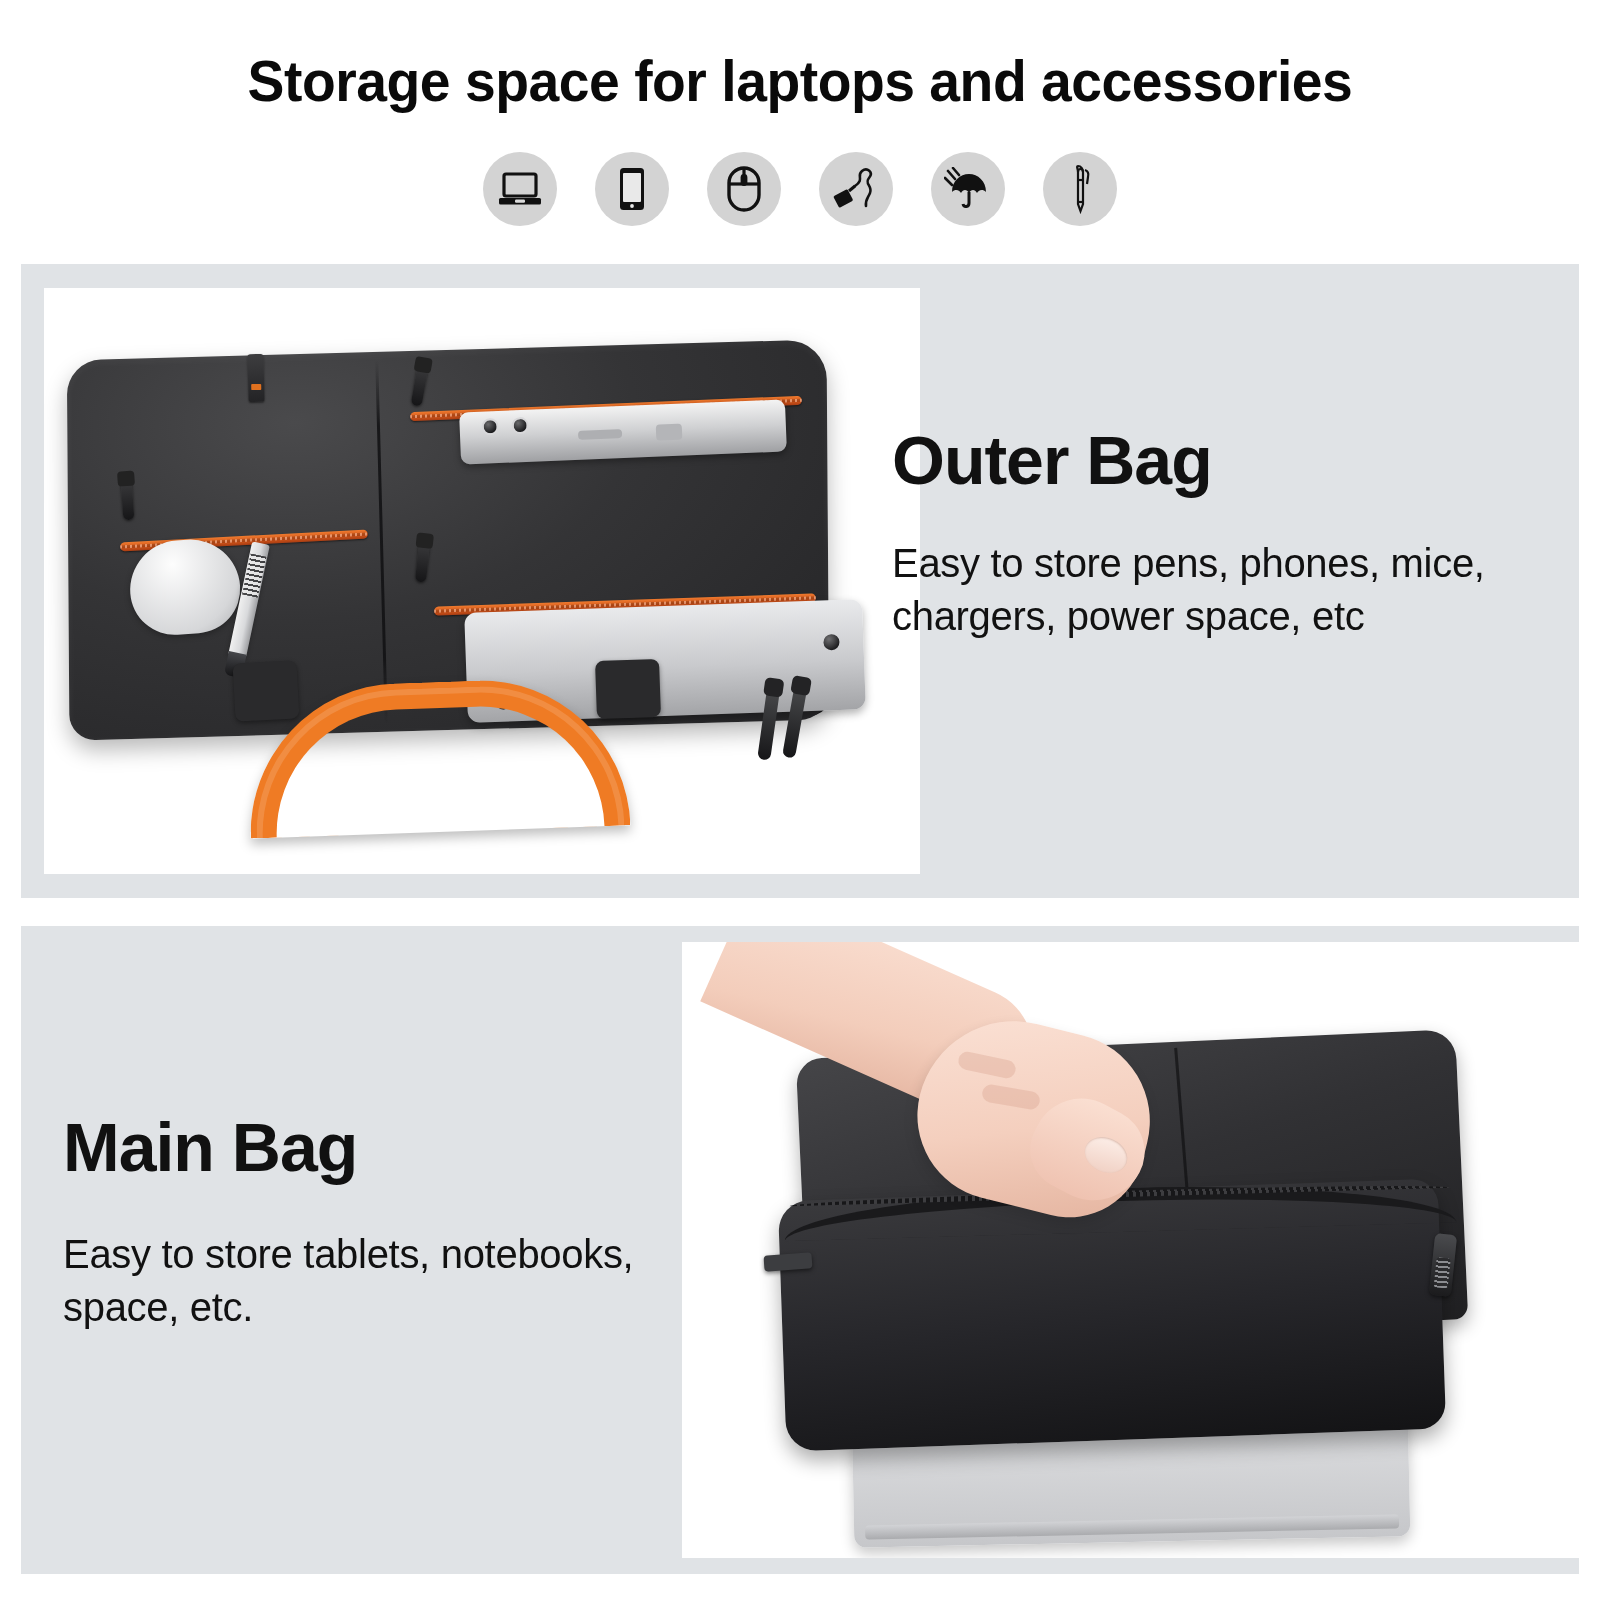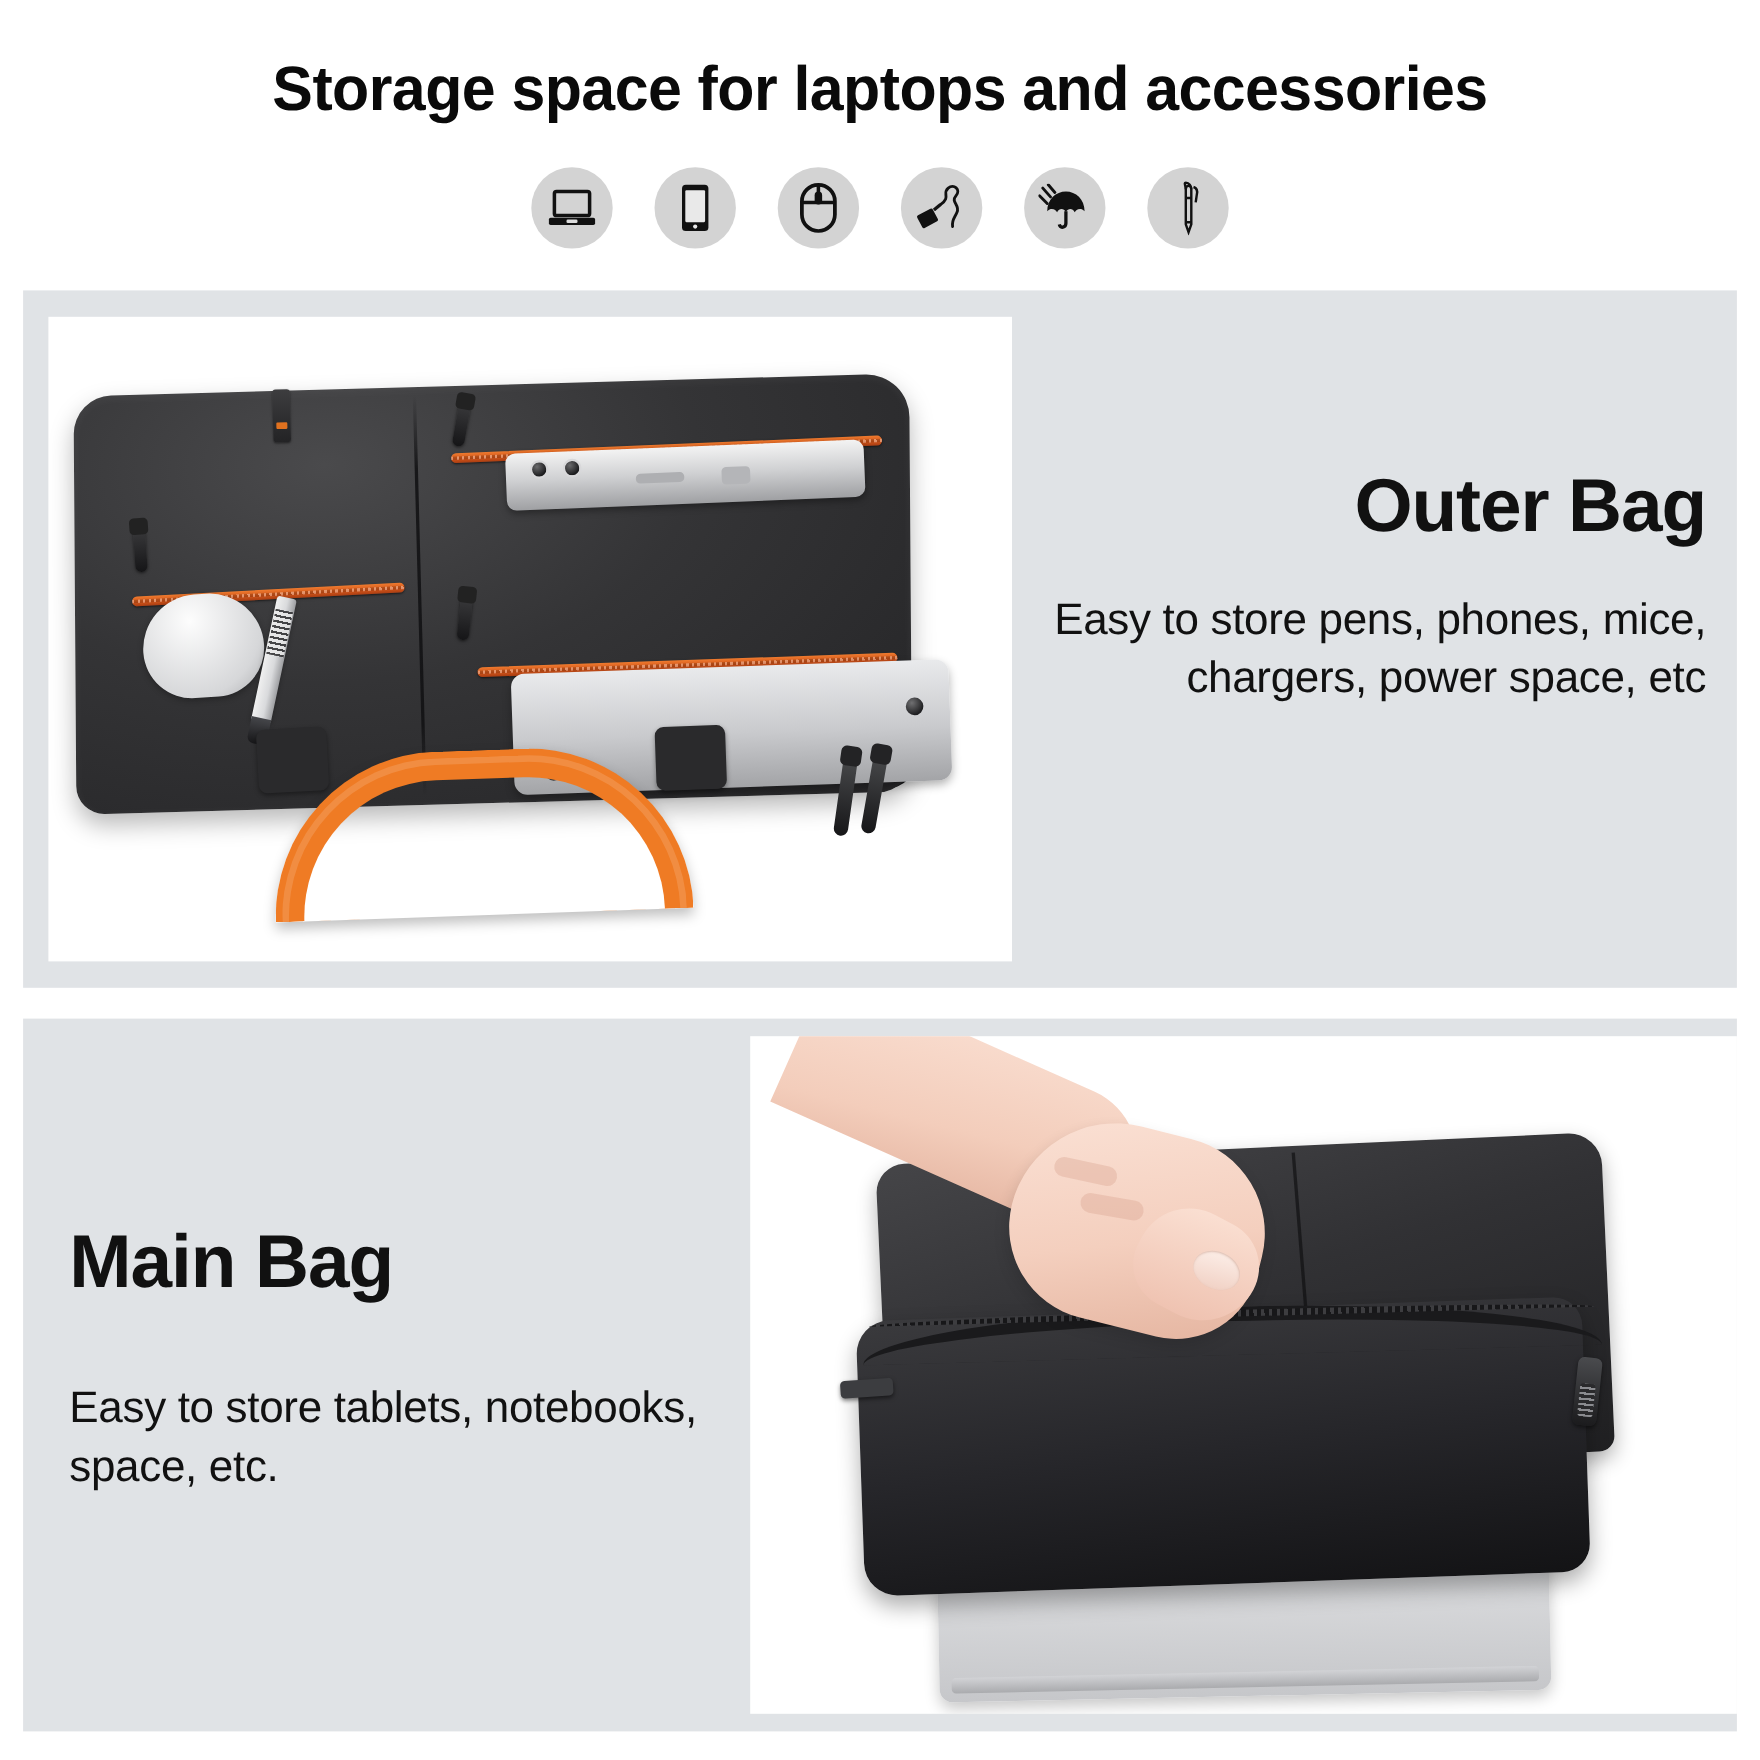--- a/index.html
+++ b/index.html
@@ -51,24 +51,24 @@
   
   .copy { position: absolute; color: #111; }
   .copy h2 {
     font-size: 68px; font-weight: bold; line-height: 1.08;
     letter-spacing: -1px;
   }
   .copy p {
     font-size: 40px; font-weight: normal; line-height: 1.32;
     letter-spacing: -0.3px;
   }
-  .copy-outer { left: 900px; top: 160px; width: 630px; text-align: right; }
+  .copy-outer { left: 871px; top: 160px; width: 630px; }
   .copy-outer h2 { margin-bottom: 40px; }
   .copy-main  { left: 42px; top: 185px; width: 600px; text-align: left; }
-  .copy-main h2 { margin-bottom: 70px; }
+  .copy-main h2 { margin-bottom: 44px; }
 
   
   .bag1 {
     position: absolute; left: 18px; top: 56px; width: 800px; height: 470px;
   }
   .bag1-body {
     position: absolute; left: 6px; top: 6px; width: 760px; height: 380px;
     background:
       radial-gradient(ellipse at 30% 18%, #4a4a4c 0%, #343436 45%, #242426 100%);
     border-radius: 34px 40px 30px 26px;

